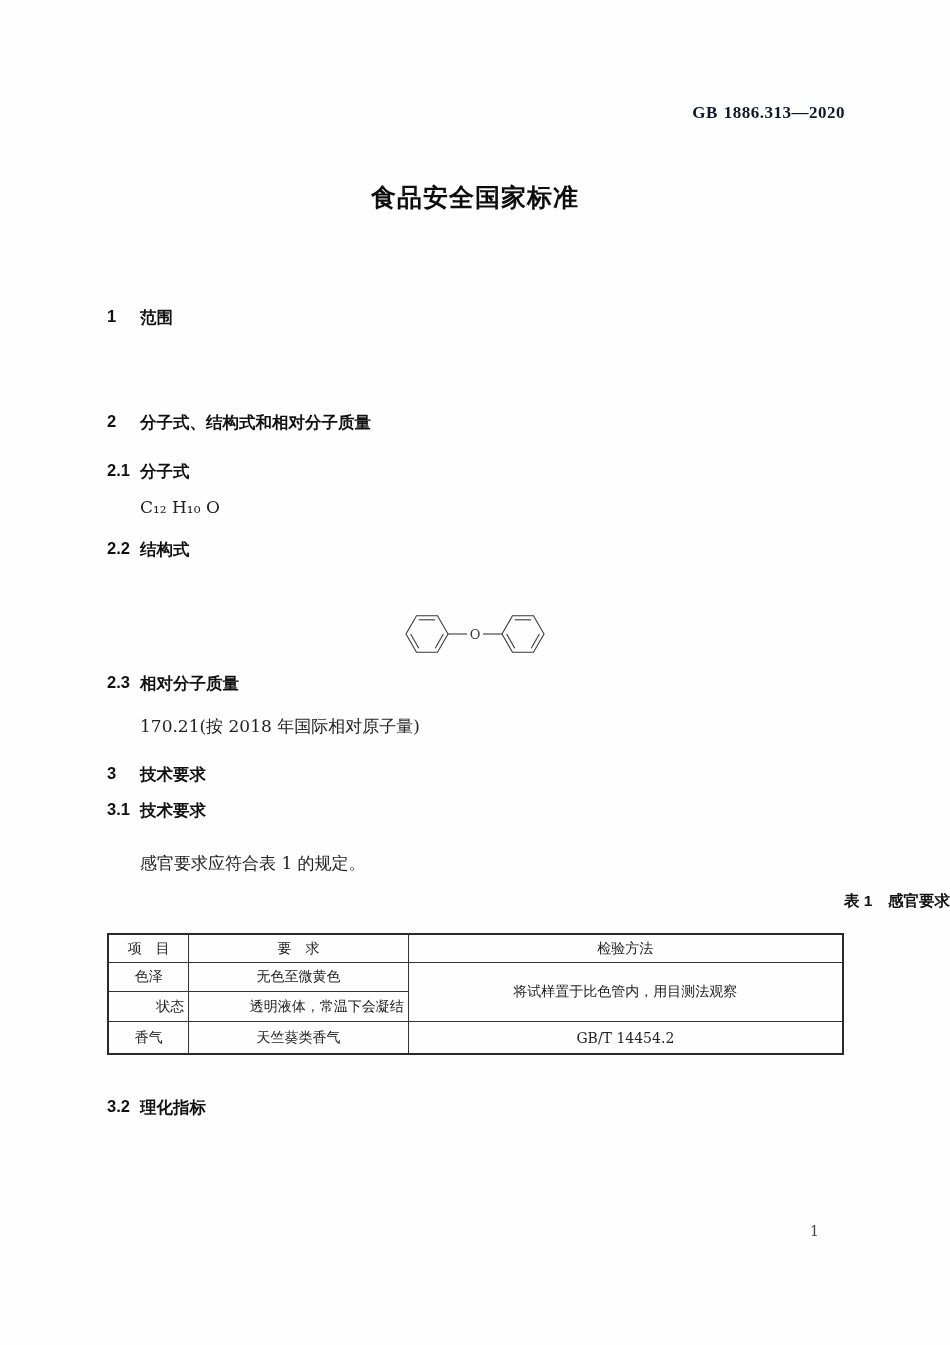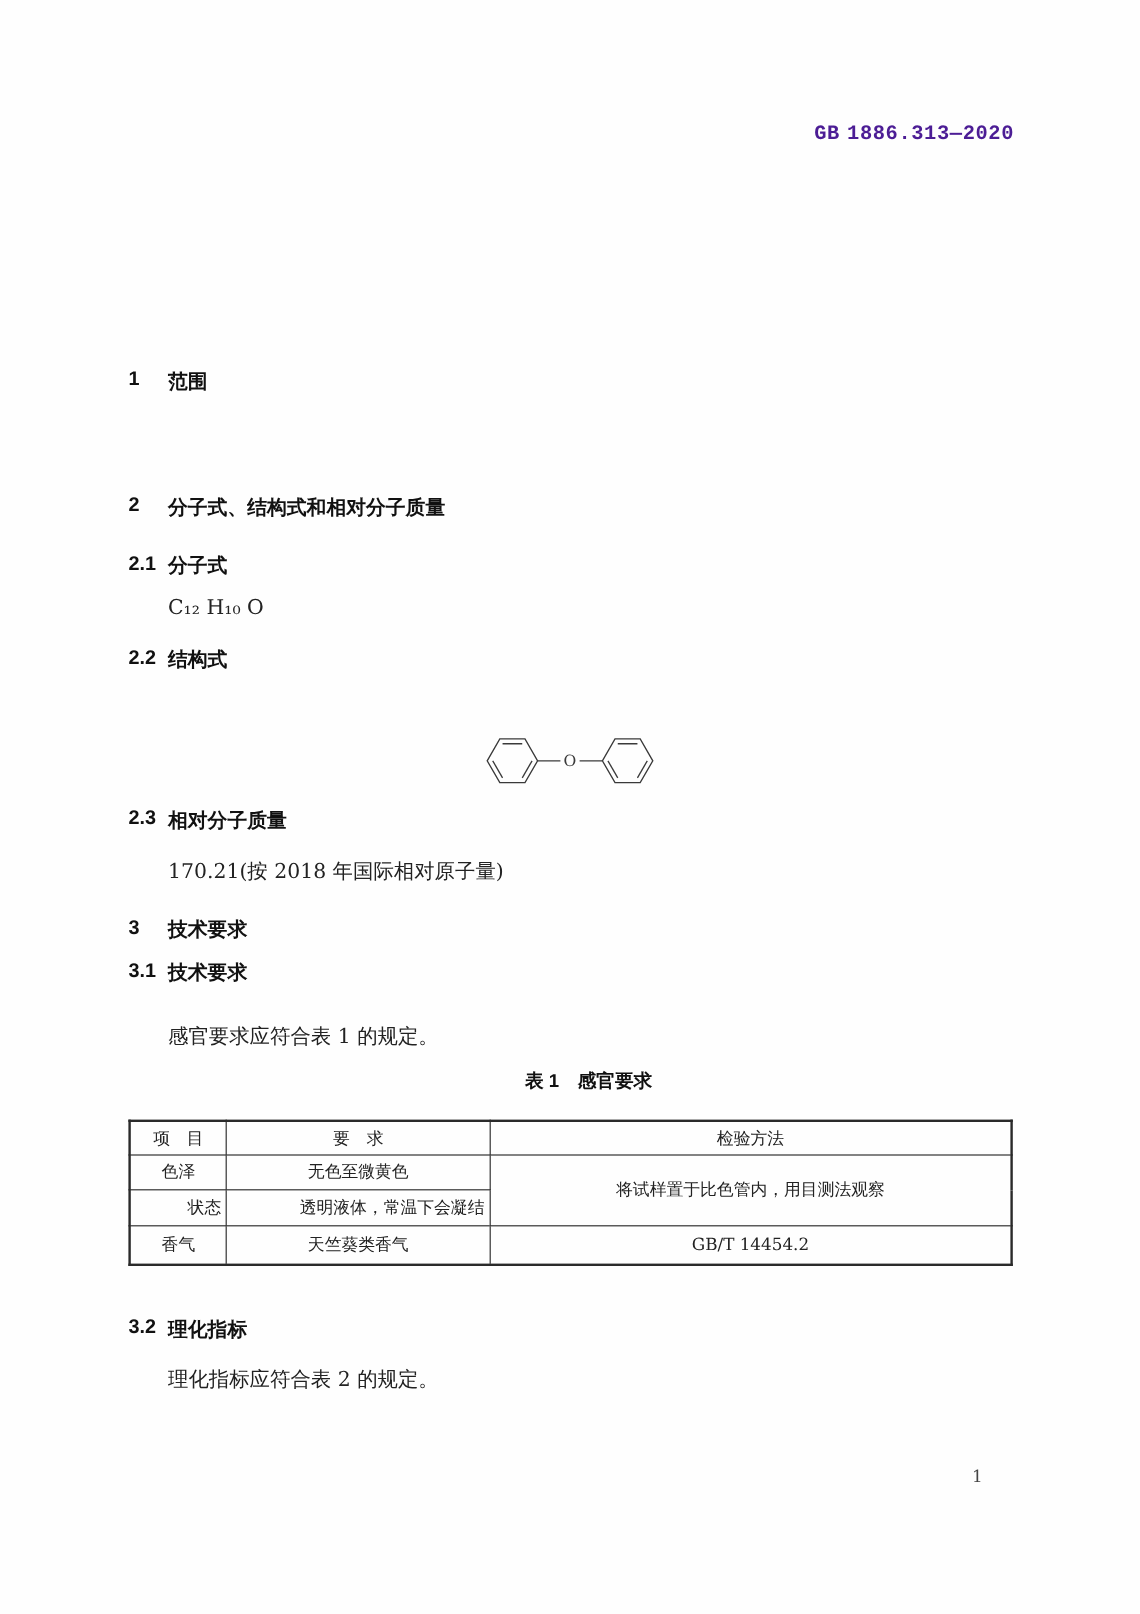--- a/index.html
+++ b/index.html
@@ -8,22 +8,22 @@
     width:950px; height:1345px;
     margin:0 auto;
     background:#fefefe;
     color:#1c1c1c;
     overflow:hidden;
   }
   .abs { position:absolute; }
 
   .doc-code {
     top:103px; right:105px;
-    font-family:Liberation Mono, monospace;
-    font-size:17px; color:#4c1d95;
+    font-family:Liberation Serif, serif;
+    font-size:17px; color:#0f172a;
     letter-spacing:0.5px;
   }
   .doc-code .prefix { font-weight:bold; margin-right:6px; }
   .doc-code .number { font-weight:600; }
 
   .main-title {
     left:0; right:0; text-align:center;
     font-family:"Liberation Sans", sans-serif;
     font-weight:bold; color:#0d0d0d;
     font-size:25px; letter-spacing:1px;
@@ -47,21 +47,21 @@
   .formula {
     left:140px; top:497px;
     font-family:"DejaVu Serif","Liberation Serif", serif;
     font-size:17px; color:#222;
   }
 
   .structure-wrap { top:602px; left:0; right:0; text-align:center; }
   .structure-wrap svg { display:inline-block; }
 
   .table-caption {
-    top:891px; left:0; right:0; text-align:center;
+    top:891px; left:0; right:0; text-align:right;
     font-family:"Liberation Sans", sans-serif;
     font-weight:bold; font-size:15.5px; color:#111;padding-left:31px;
   }
 
   table.t1 {
     position:absolute; top:933px; left:107px;
     width:737px; border-collapse:collapse;
     font-family:"DejaVu Serif","Liberation Serif", serif;
     font-size:14px; color:#222;
     border:2px solid #2a2a2a;
@@ -87,20 +87,21 @@
 </style>
 </head>
 <body>
 
 <div class="page">
 
   <div class="abs doc-code">
     <span class="prefix">GB</span><span class="number">1886.313—2020</span>
   </div>
 
+  <div class="abs main-title title-1">食品安全国家标准</div>
 
   <div class="abs heading" style="top:307px">
     <span class="num">1</span>
     <span>范围</span>
   </div>
 
   <div class="abs heading" style="top:412px">
     <span class="num">2</span>
     <span>分子式、结构式和相对分子质量</span>
   </div>
@@ -182,17 +183,16 @@
       <td>天竺葵类香气</td>
       <td>GB/T 14454.2</td>
     </tr>
   </tbody>
     </table>
 
   <div class="abs heading" style="top:1097px">
     <span class="num">3.2</span>
     <span>理化指标</span>
   </div>
-  <div class="abs body-text" style="top:1138px">理化指标应符合表 2 的规定。</div>
 
   <div class="abs page-num">1</div>
 
 </div>
 
 </body></html>

